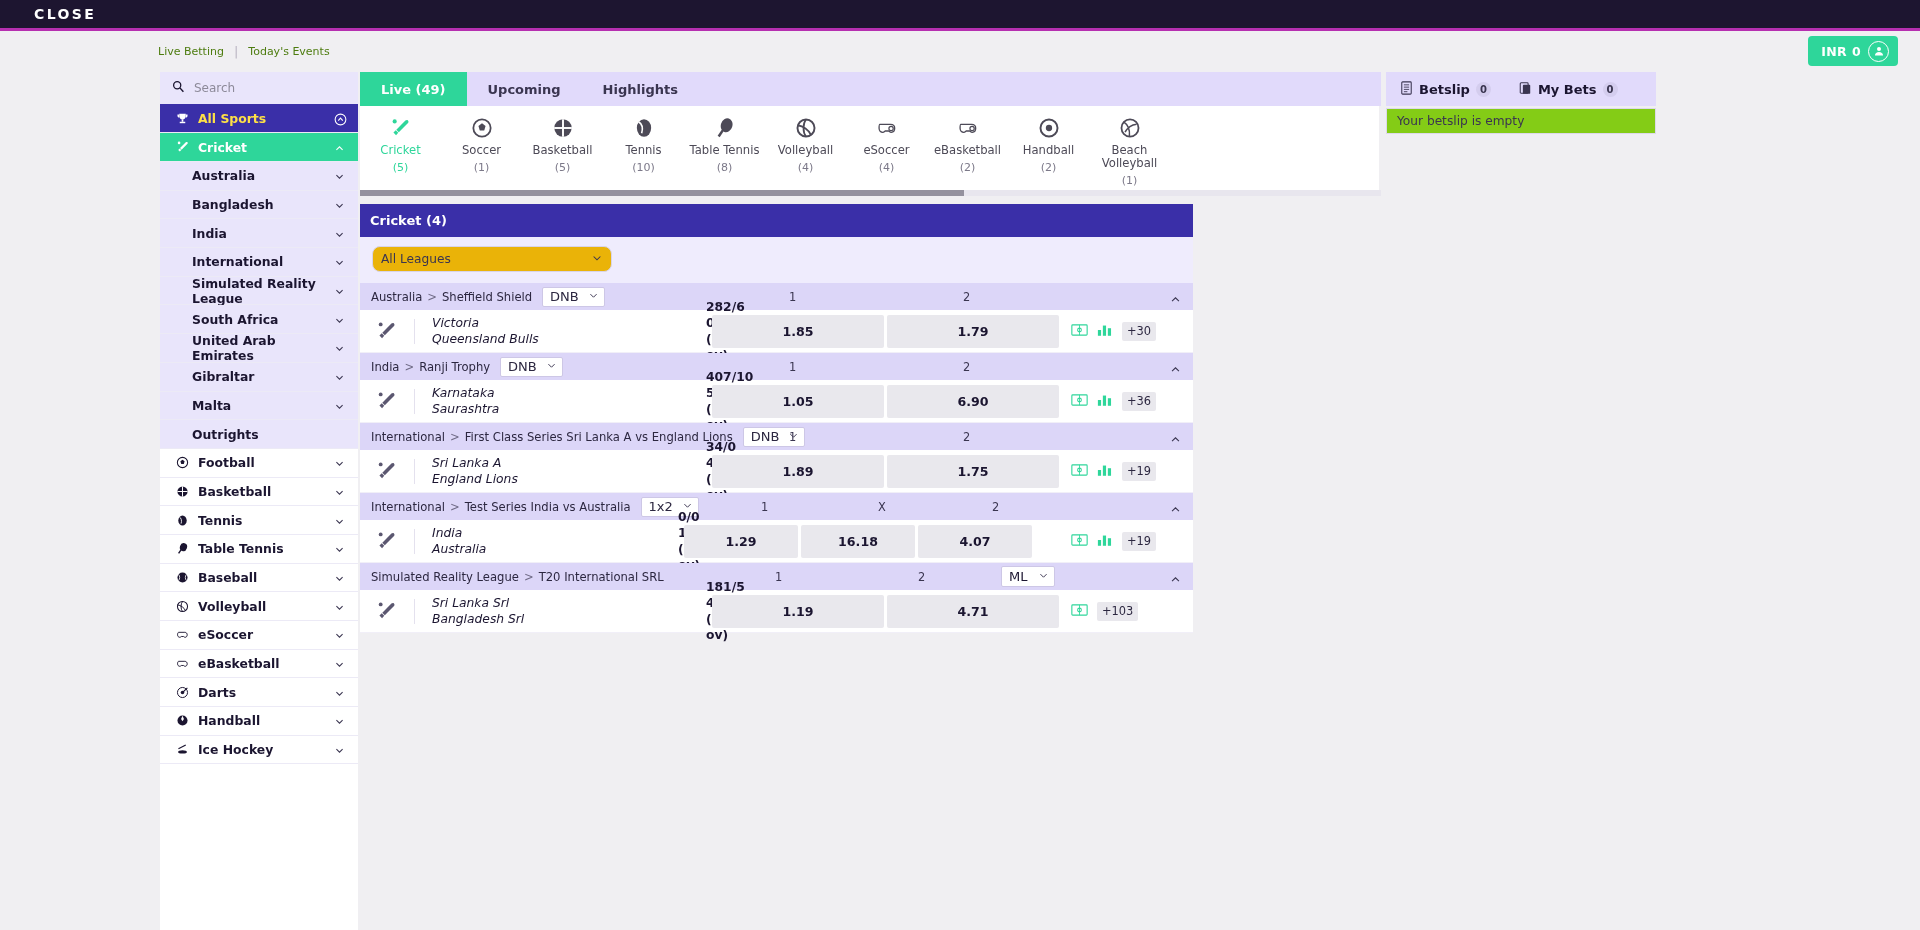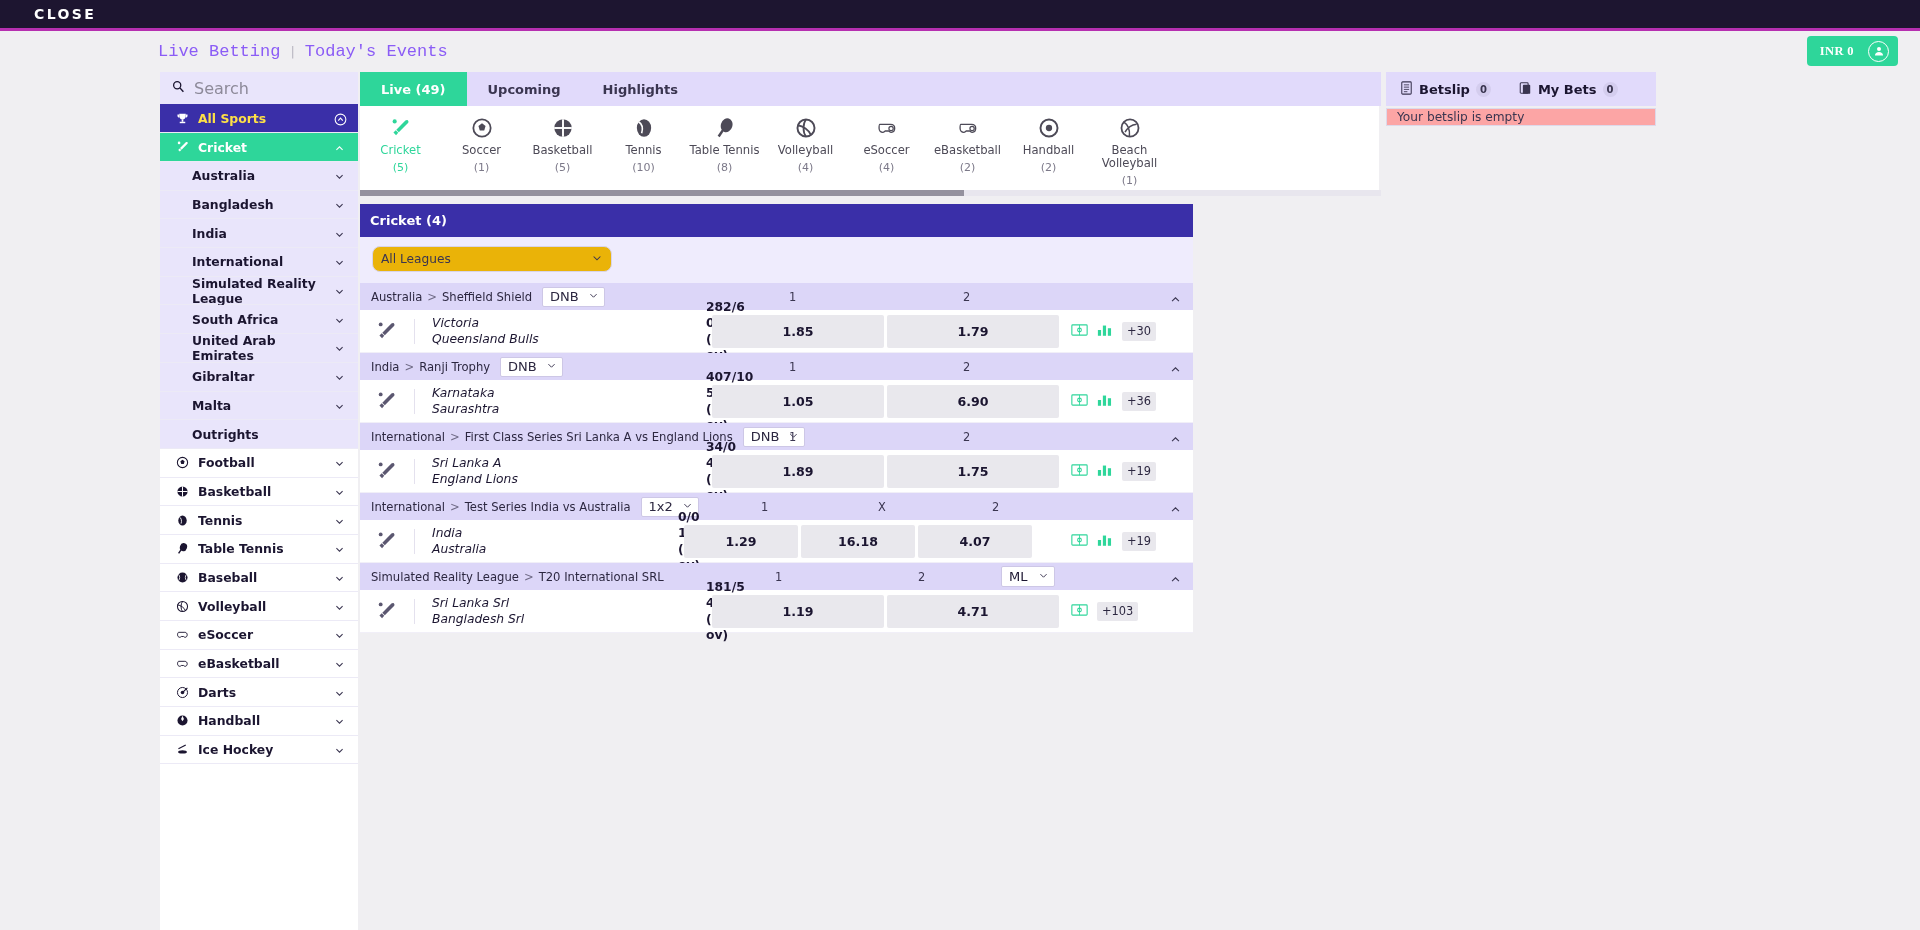--- a/index.html
+++ b/index.html
@@ -20,26 +20,26 @@
     color: #ffffff; font-size: 14px; font-weight: 700;
     letter-spacing: 2.4px; margin-left: 34px;
   }
 
   
   .topstrip {
     height: 41px; background: #f0eff2;
     display: flex; align-items: center; position: relative;
   }
   .crumbs { margin-left: 158px; display: flex; align-items: center; gap: 10px; }
-  .crumbs a { color: #8b5cf6; font-size: 17px; text-decoration: none; font-family: Liberation Mono, monospace; }
+  .crumbs a { color: #4d7c0f; font-size: 11px; text-decoration: none; }
   .crumb-sep { color: #b9b6c2; font-size: 13px; }
   .acct {
     position: absolute; right: 22px; top: 5px;
     height: 30px; background: #2ed69a; border-radius: 4px;
-    display: flex; align-items: center; gap: 14px; padding: 0 9px 0 13px; font-family: Liberation Serif, serif;
+    display: flex; align-items: center; gap: 7px; padding: 0 9px 0 13px;
   }
   .acct .bal { color: #fff; font-size: 12.5px; font-weight: 700; letter-spacing: .4px; }
   .avatar-ic {
     width: 21px; height: 21px; border-radius: 50%;
     border: 1.6px solid #fff; display: flex; align-items: center;
     justify-content: center;
   }
 
   
   .page { display: flex; height: calc(930px - 31px - 41px); }
@@ -48,21 +48,21 @@
   .sidebar {
     width: 198px; margin-left: 160px; flex: none;
     background: #ffffff; overflow: hidden; position: relative;
   }
   .search-box {
     height: 32px; background: #e9e5fb; display: flex;
     align-items: center; gap: 9px; padding: 0 12px;
   }
   .search-box input {
     border: 0; outline: 0; background: transparent;
-    font-family: inherit; font-size: 16px; color: #4d4a57; width: 100%;
+    font-family: inherit; font-size: 12px; color: #4d4a57; width: 100%;
   }
   .search-box input::placeholder { color: #8d8a99; }
 
   .nav-row {
     height: 28.7px; display: flex; align-items: center;
     padding: 0 13px 0 14px; font-size: 12.4px; font-weight: 700;
     border-bottom: 1px solid #eceaf6; position: relative; cursor: pointer;
   }
   .nav-row .txt { flex: 1; }
   .nav-row .lic { width: 17px; display: flex; align-items: center; justify-content: center; margin-right: 7px; }
@@ -164,21 +164,21 @@
   .sliptab {
     display: flex; align-items: center; gap: 6px; font-size: 13px;
     font-weight: 700; color: #1b1530; padding: 0 14px; cursor: pointer;
   }
   .cntpill {
     background: #d4cdee; border-radius: 50%; width: 15px; height: 15px;
     display: flex; align-items: center; justify-content: center;
     font-size: 10px; font-weight: 700; color: #3a3550;
   }
   .slipbody {
-    background: #fca5a5; border: 1px solid #ddd9ea; height: 18px;
+    background: #84cc16; border: 1px solid #ddd9ea; height: 26px;
     display: flex; align-items: center; padding-left: 10px;
     font-size: 12.2px; color: #3a3550; margin-top: 2px;
   }
 </style>
 </head>
 <body>
 
 <div class="closebar">
   <span class="label">CLOSE</span>
 </div>

